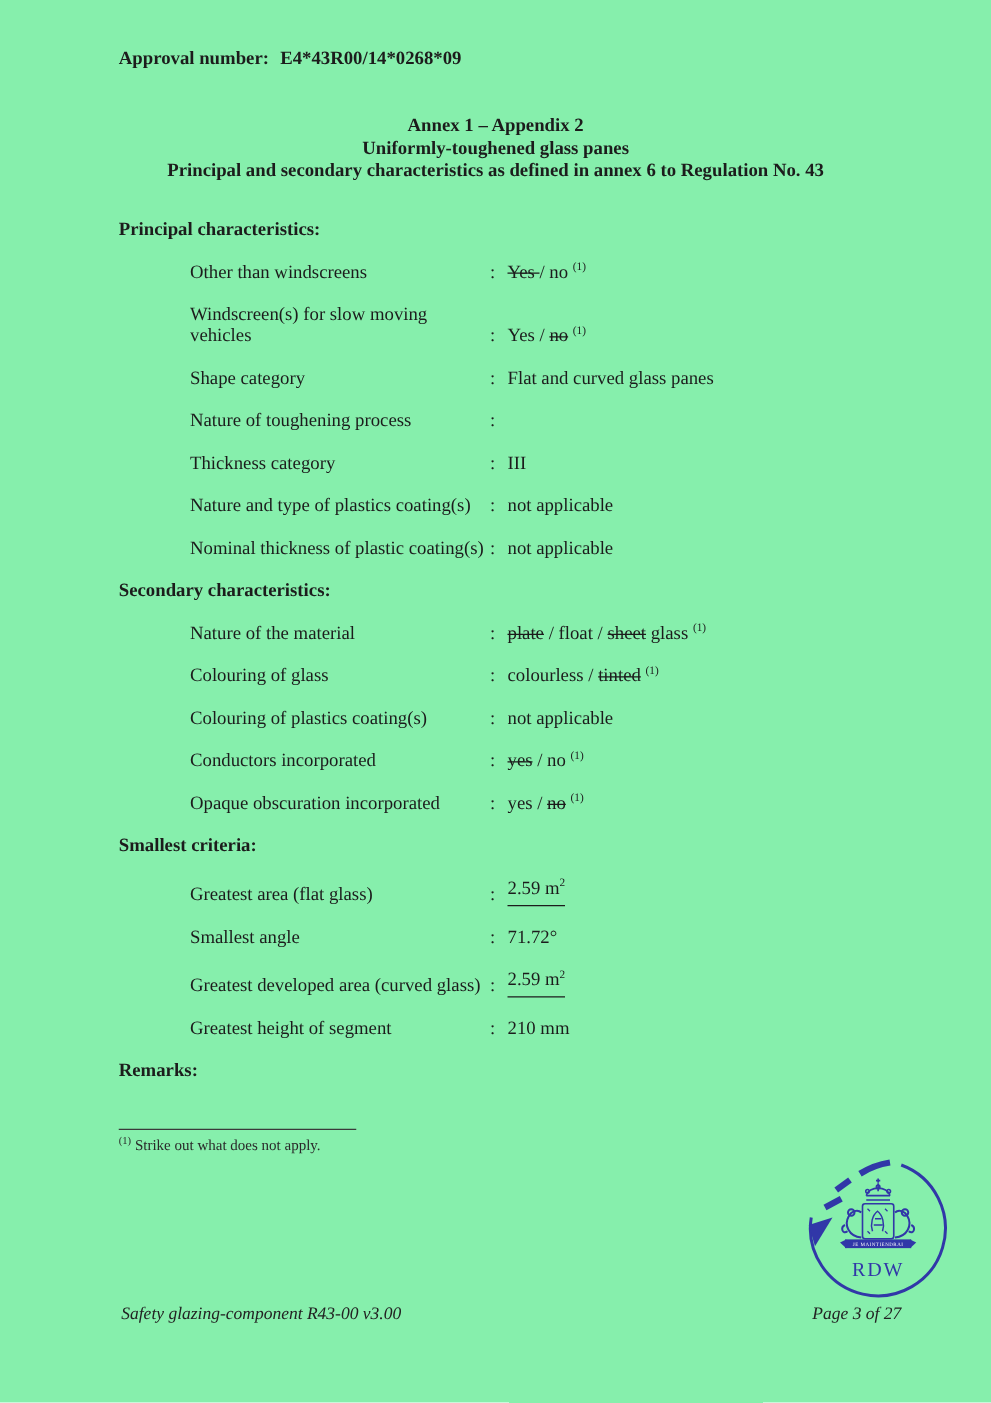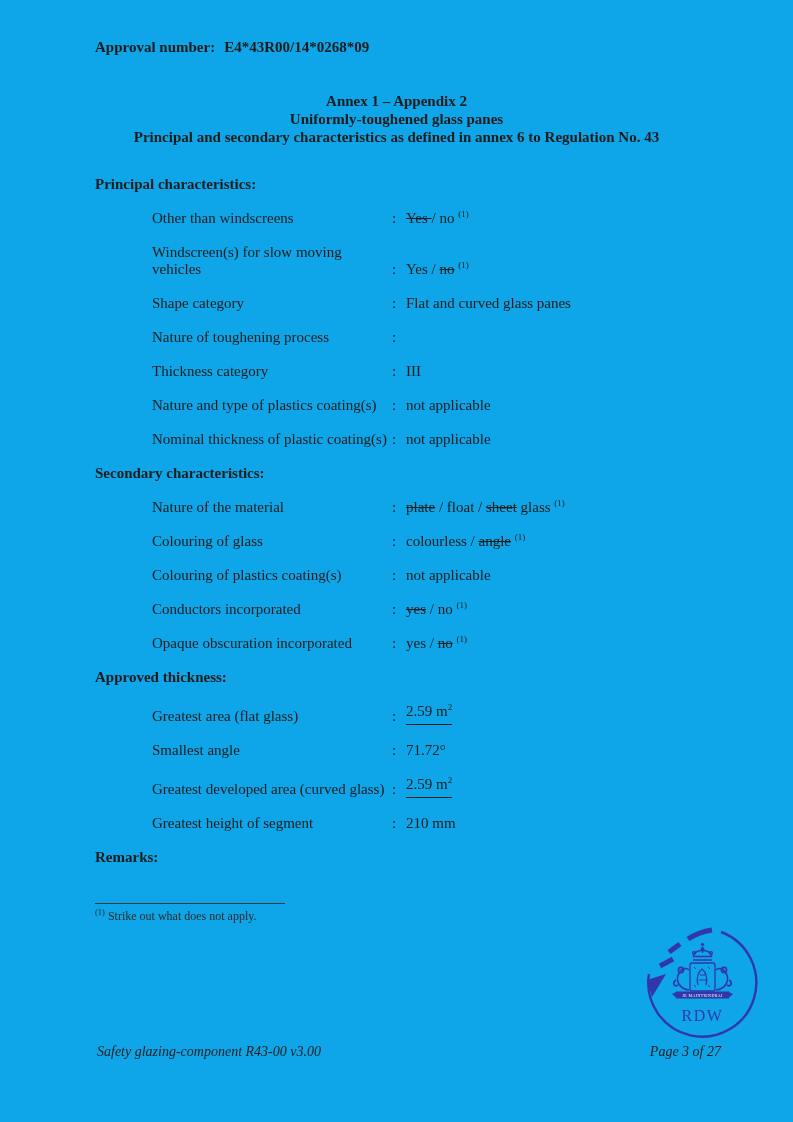--- a/index.html
+++ b/index.html
@@ -1,20 +1,20 @@
 <!DOCTYPE html>
 <html><head>
 <meta charset="utf-8">
 <style>
   html, body { margin: 0; padding: 0; background: #ffffff; }
   .page {
     position: relative;
     width: 793px;
     height: 1122px;
-    background: #0ea5e9;
+    background: #86efac;
     font-family: "Liberation Serif", "DejaVu Serif", serif;
     font-size: 15px;
     color: #1c1c1c;
     overflow: hidden;
   }
   .it { font-style: italic; }
 
   .approval-line {
     padding: 38px 0 0 95px;
     font-weight: bold;
@@ -138,38 +138,38 @@
       </div>
       <div class="section-heading">Secondary characteristics:</div>
       <div class="char-row">
         <div class="row-label">Nature of the material</div>
         <div class="row-colon">:</div>
         <div class="row-value"><span class="strike">plate</span><span> / float / </span><span class="strike">sheet</span><span> glass </span><sup class="sp">(1)</sup></div>
       </div>
       <div class="char-row">
         <div class="row-label">Colouring of glass</div>
         <div class="row-colon">:</div>
-        <div class="row-value"><span>colourless / </span><span class="strike">angle</span><span> </span><sup class="sp">(1)</sup></div>
+        <div class="row-value"><span>colourless / </span><span class="strike">tinted</span><span> </span><sup class="sp">(1)</sup></div>
       </div>
       <div class="char-row">
         <div class="row-label">Colouring of plastics coating(s)</div>
         <div class="row-colon">:</div>
         <div class="row-value"><span>not applicable</span></div>
       </div>
       <div class="char-row">
         <div class="row-label">Conductors incorporated</div>
         <div class="row-colon">:</div>
         <div class="row-value"><span class="strike">yes</span><span> / no </span><sup class="sp">(1)</sup></div>
       </div>
       <div class="char-row">
         <div class="row-label">Opaque obscuration incorporated</div>
         <div class="row-colon">:</div>
         <div class="row-value"><span>yes / </span><span class="strike">no</span><span> </span><sup class="sp">(1)</sup></div>
       </div>
-      <div class="section-heading">Approved thickness:</div>
+      <div class="section-heading">Smallest criteria:</div>
       <div class="char-row">
         <div class="row-label">Greatest area (flat glass)</div>
         <div class="row-colon">:</div>
         <div class="row-value"><span class="uline"><span>2.59 m</span><sup class="sp">2</sup></span></div>
       </div>
       <div class="char-row">
         <div class="row-label">Smallest angle</div>
         <div class="row-colon">:</div>
         <div class="row-value"><span>71.72°</span></div>
       </div>

